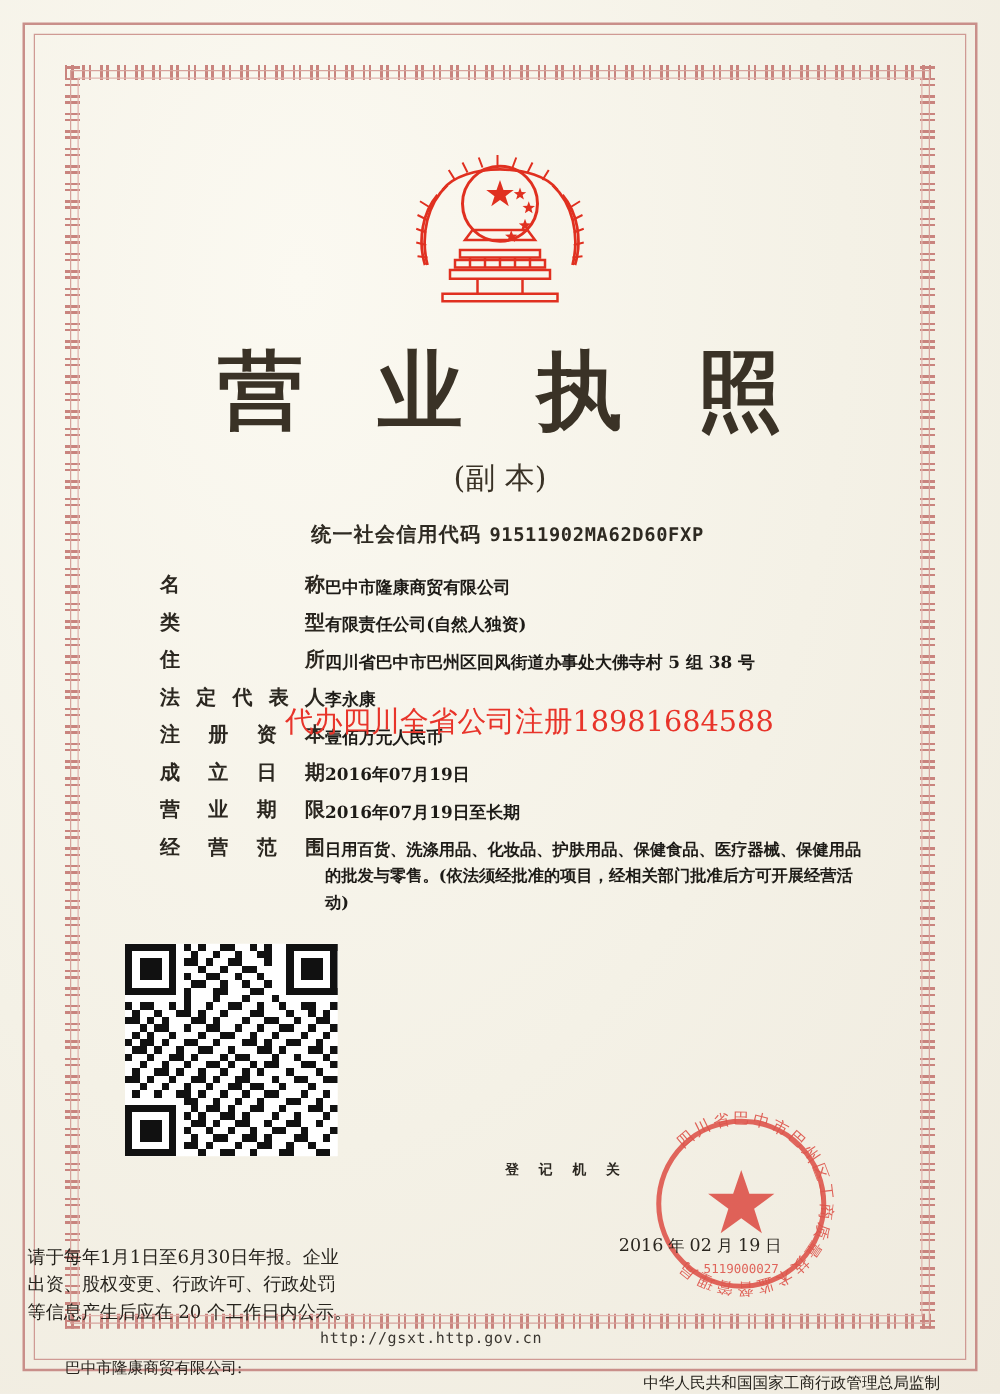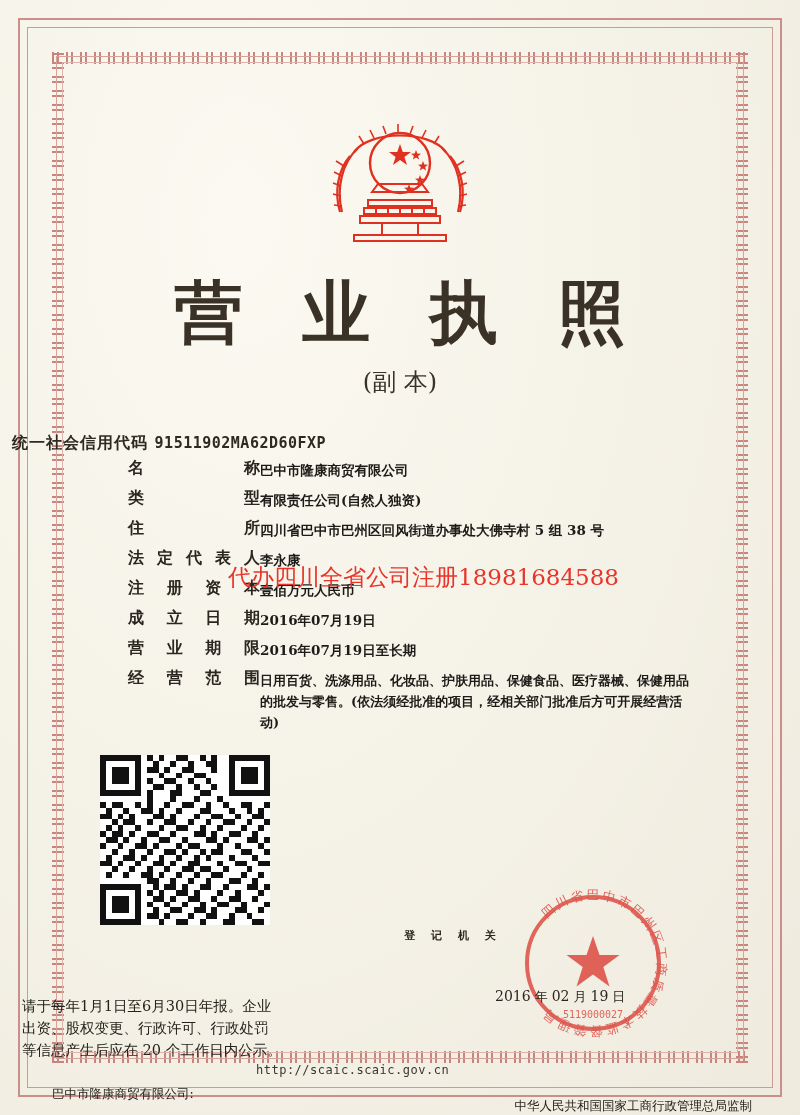--- a/index.html
+++ b/index.html
@@ -105,22 +105,23 @@
     left: 0; right: 0;
     text-align: center;
     font-family: "DejaVu Serif", serif;
     font-size: 24px;
     color: #3a3226;
   }
 
   
   .credit-line {
     position: absolute;
-    top: 433px;
+    top: 418px;
     left: 0; right: 0;
+    text-align: center;
     font-family: "DejaVu Serif", serif;
     font-size: 16px;
     font-weight: bold;
     color: #2e2a22;
     letter-spacing: 1px;
     padding-left: 12px;
   }
   .credit-line .code {
     letter-spacing: 0.5px;
     font-family: "DejaVu Sans Mono", monospace;
@@ -649,17 +650,17 @@
   <div class="date-line">
     <span class="num">2016</span>
     <span class="unit">年</span>
     <span class="num">02</span>
     <span class="unit">月</span>
     <span class="num">19</span>
     <span class="unit">日</span>
   </div>
 
   <div class="footnote">请于每年1月1日至6月30日年报。企业出资、股权变更、行政许可、行政处罚等信息产生后应在 20 个工作日内公示。</div>
-  <div class="gsxt-url">http://scaic.scaic.gov.cn</div>
+  <div class="gsxt-url">http://gsxt.http.gov.cn</div>
   <div class="bottom-left">巴中市隆康商贸有限公司:</div>
   <div class="bottom-right">中华人民共和国国家工商行政管理总局监制</div>
 
 </div>
 
 </body></html>

